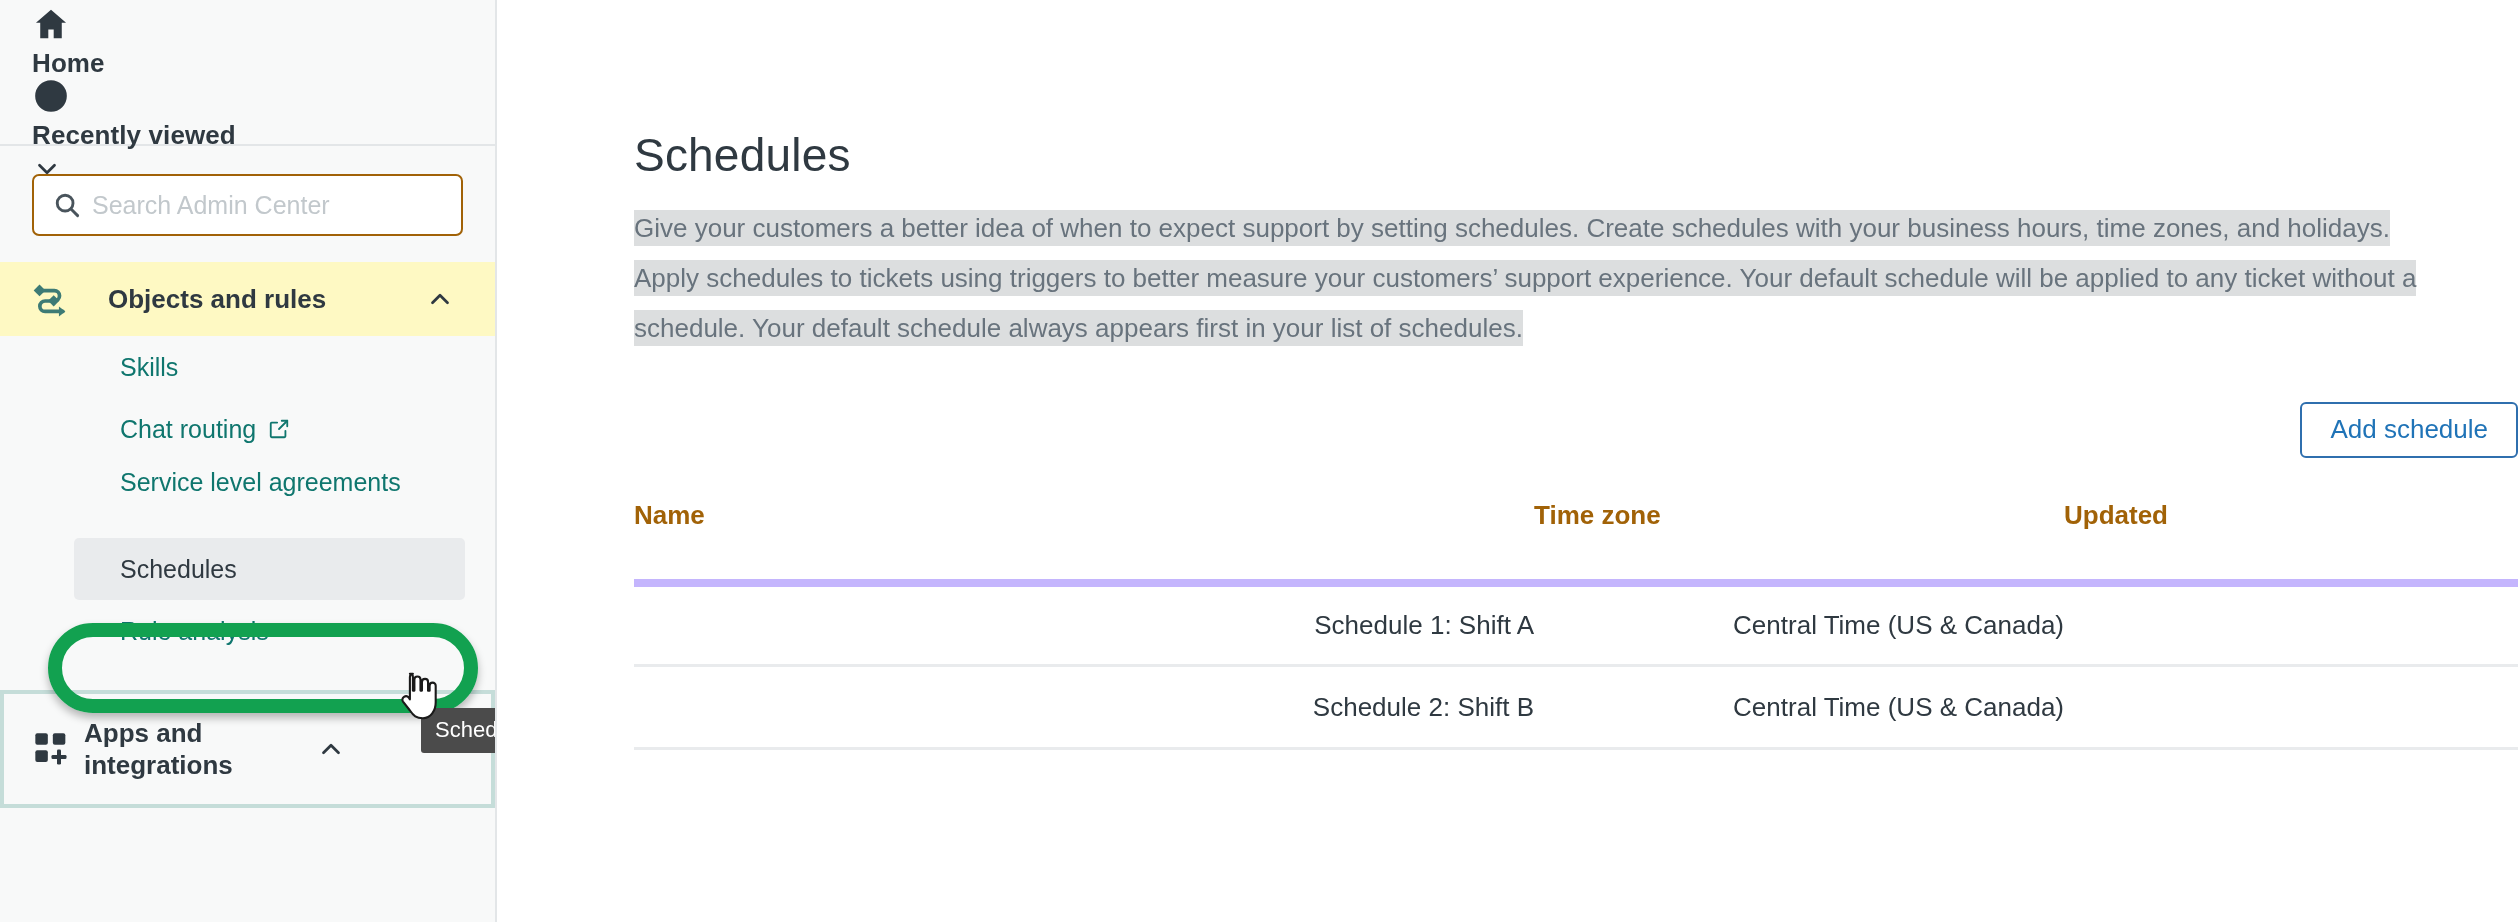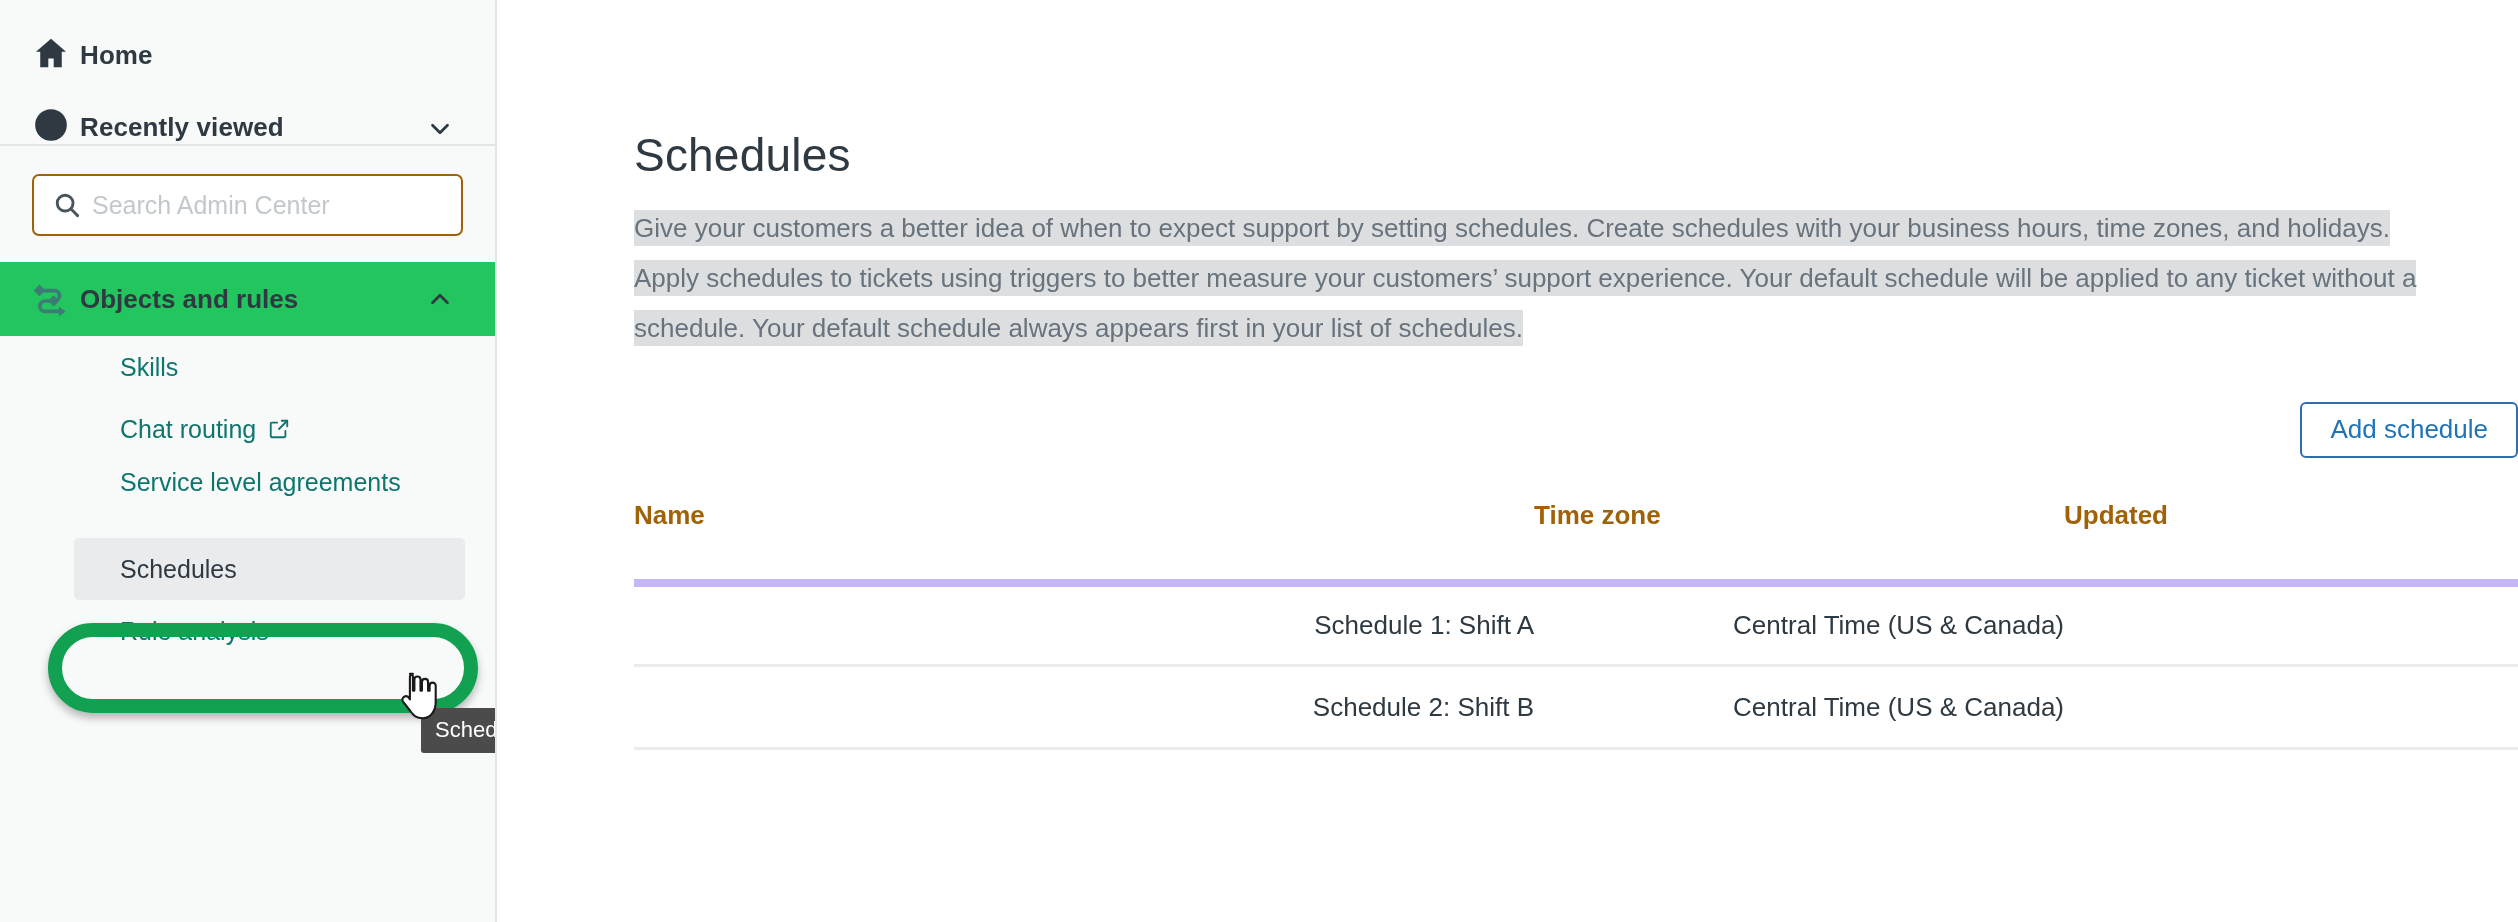--- a/index.html
+++ b/index.html
@@ -14,24 +14,25 @@
   
   .sidebar {
     position: relative;
     width: 497px; height: 922px;
     background: #f8f9f9;
     border-right: 2px solid #e3e6e8;
     flex: 0 0 497px;
     overflow: hidden;
   }
   .nav-row {
-    display: flex; align-items: flex-end;
+    display: flex; align-items: flex-start;
     height: 72px;
     padding: 0 38px 0 32px;
     cursor: pointer;
+    flex-direction: column;
   }
   .nav-row .ico {
     width: 48px; flex: 0 0 48px;
     display: flex; align-items: center; justify-content: flex-start;
     color: #2f3941;
   }
   .nav-row .lbl {
     flex: 1 1 auto;
     font-size: 26px;
     color: #2f3941;
@@ -58,22 +59,23 @@
     font-family: "Liberation Sans", sans-serif;
     font-size: 25px; color: #2f3941; width: 100%;
   }
   .search-box input::placeholder { color: #c2c8cc; }
 
   
   .sec-head {
     display:flex; align-items:center;
     height: 74px;
     padding: 0 38px 0 32px;
-    background: #22c55e;
-    cursor: pointer;
+    background: #fef9c3;
+    cursor: pointer;
+    gap: 28px;
   }
   .sec-head .ico { width:48px; flex:0 0 48px; display:flex; align-items:center; color:#3d7b75; }
   .sec-head .lbl { flex:1 1 auto; font-size:26px; color:#2f3941; font-weight:700; }
   .sec-head .chev { flex:0 0 34px; display:flex; align-items:center; justify-content:center; color:#2f3941; }
 
   .subitem {
     display:flex; align-items:center;
     height: 62px;
     padding-left: 120px;
     font-size: 25px;
@@ -277,20 +279,37 @@
     </div>
 
     <div class="subitem hovered">
       <span>Schedules</span>
     </div>
 
     <div class="subitem">
       <span>Rule analysis</span>
     </div>
 
+    <div class="apps-box">
+      <span class="ico">
+        <svg width="40" height="40" viewBox="0 0 24 24" fill="currentColor">
+          <rect x="2" y="2.5" width="7.5" height="7" rx="1.2"></rect>
+          <rect x="12.5" y="2.5" width="7.5" height="7" rx="1.2"></rect>
+          <rect x="2" y="12.8" width="7.5" height="7" rx="1.2"></rect>
+          <rect x="15" y="12.3" width="2.4" height="9" rx="0.8"></rect>
+          <rect x="11.7" y="15.6" width="9" height="2.4" rx="0.8"></rect>
+        </svg>
+      </span>
+      <span class="lbl">Apps and integrations</span>
+      <span class="chev">
+        <svg width="30" height="30" viewBox="0 0 24 24" fill="none" stroke="currentColor" stroke-width="2.2" stroke-linecap="round" stroke-linejoin="round">
+          <polyline points="6 15 12 9 18 15"></polyline>
+        </svg>
+      </span>
+    </div>
 
     <div class="green-oval"></div>
 
     <div class="tooltip">Schedules</div>
 
     <div class="cursor">
       <svg width="40" height="48" viewBox="0 0 26 32">
         <path d="M7.6 1.2c1.2 0 2 .95 2 2.1v9.1l1.0-.0V5.0c0-1.15.85-2.05 2.0-2.05s2.05.9 2.05 2.05v7.4h1.0V6.6c0-1.15.9-2.05 2.05-2.05s2.0.9 2.0 2.05v5.85h1.05V9.1c0-1.15.9-2.05 2.0-2.05s2.05.9 2.05 2.05v11.1c0 5.6-3.3 10.6-8.5 10.6-4.5 0-6.25-1.6-8.8-5.3L3.0 19.8c-.75-1.1-.45-2.55.65-3.25 1.05-.7 2.45-.45 3.2.6l.75 1.05V3.3c0-1.15.85-2.1 2.0-2.1z" fill="#ffffff" stroke="#1a1a1a" stroke-width="1.4" stroke-linejoin="round"></path>
       </svg>
     </div>

